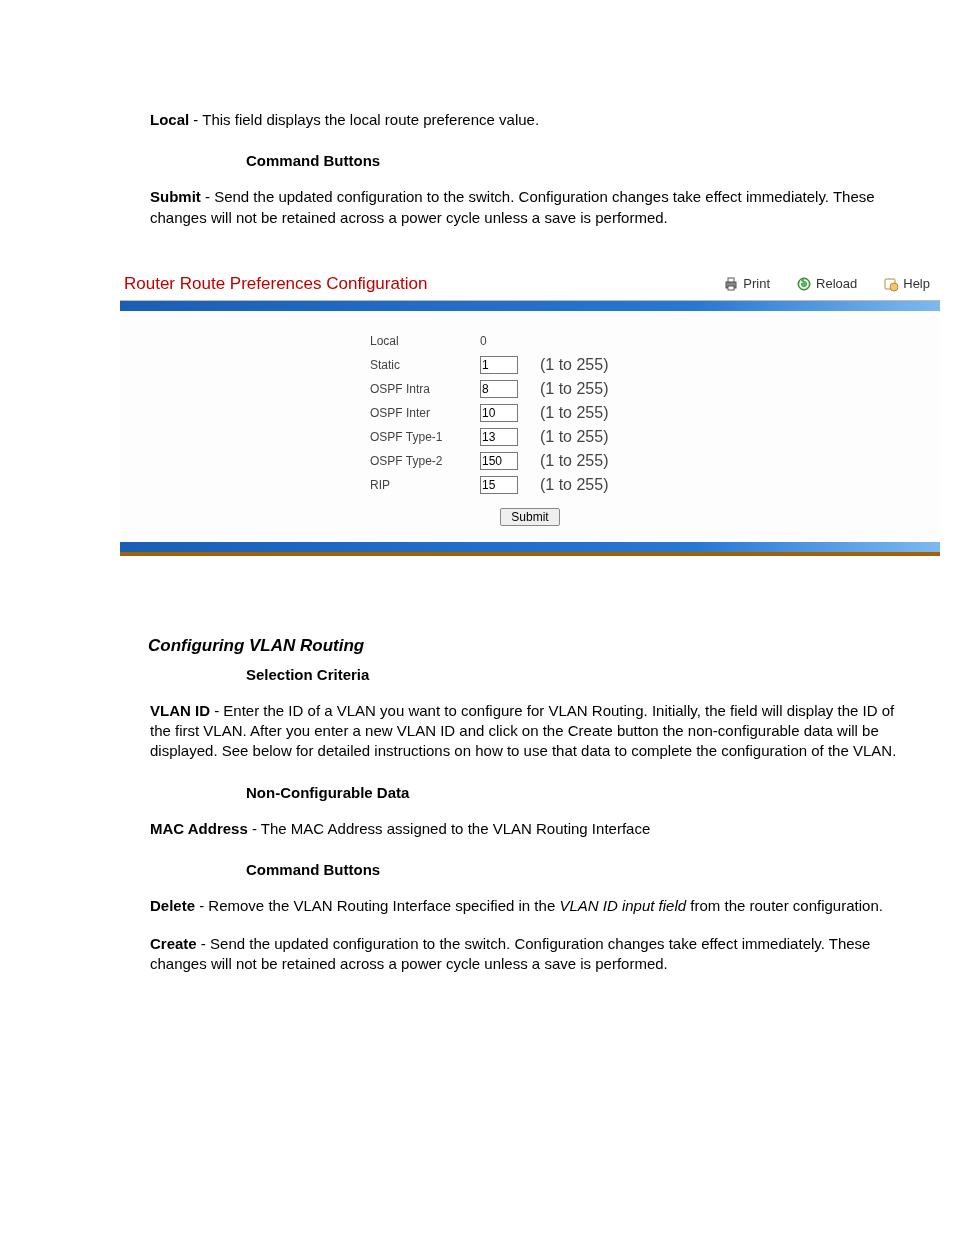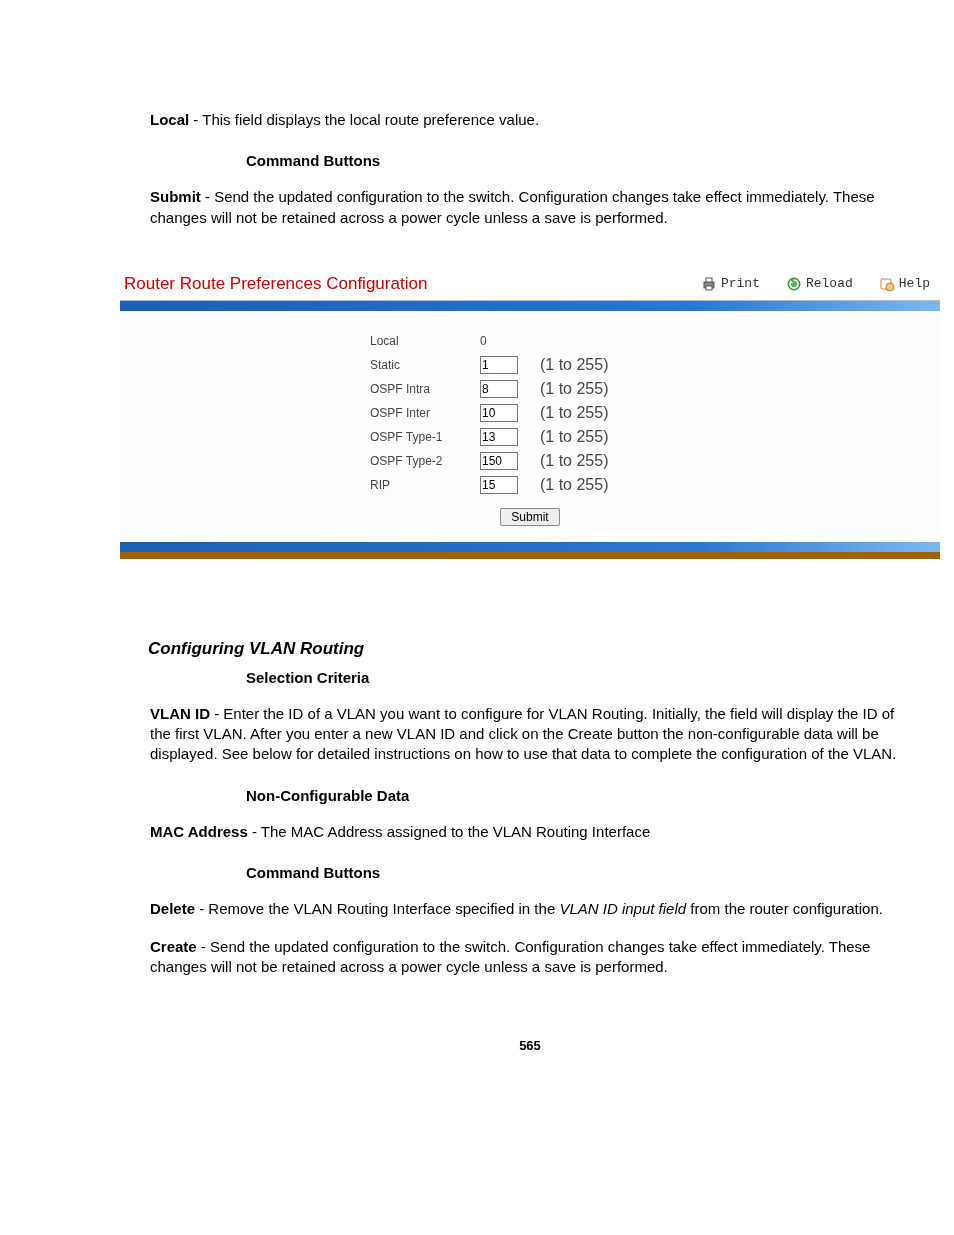--- a/index.html
+++ b/index.html
@@ -19,21 +19,21 @@
     margin: 0 0 18px 0;
   }
   .body-text b { font-weight: bold; }
   .subhead {
     font-size: 15px;
     font-weight: bold;
     margin: 22px 0 18px 96px;
   }
   .panel {
     margin: 40px -30px 80px -30px;
-    border-bottom: 7px solid #a16207;
+    border-bottom: 4px solid #a16207;
   }
   .panel-header {
     display: flex;
     align-items: center;
     padding: 6px 10px 6px 4px;
     border-bottom: 1px solid #bbb;
   }
   .panel-title {
     font-family: "Trebuchet MS", Verdana, sans-serif;
     color: #c00000;
@@ -42,21 +42,21 @@
   }
   .toolbar {
     display: flex;
     gap: 26px;
     align-items: center;
   }
   .tool-item {
     display: flex;
     align-items: center;
     gap: 4px;
-    font-family: Liberation Mono, monospace;
+    font-family: Liberation Sans, sans-serif;
     font-size: 13px;
     color: #333;
   }
   .tool-item svg { width: 16px; height: 16px; display:block; }
   .blue-bar {
     height: 10px;
     background: linear-gradient(to right, #1a5fb4 0%, #2877d1 70%, #7db9ef 100%);
   }
   .form-area {
     padding: 18px 0 10px 0;
@@ -251,15 +251,14 @@
   <p class="subhead">Command Buttons</p>
 
   <p class="body-text">
     <b>Delete</b><span> - Remove the VLAN Routing Interface specified in the </span><i>VLAN ID input field</i><span> from the router configuration.</span>
   </p>
 
   <p class="body-text">
     <b>Create</b><span> - Send the updated configuration to the switch. Configuration changes take effect immediately. These changes will not be retained across a power cycle unless a save is performed.</span>
   </p>
 
-  <div class="page-num">565</div>
 
 </div>
 
 </body></html>

